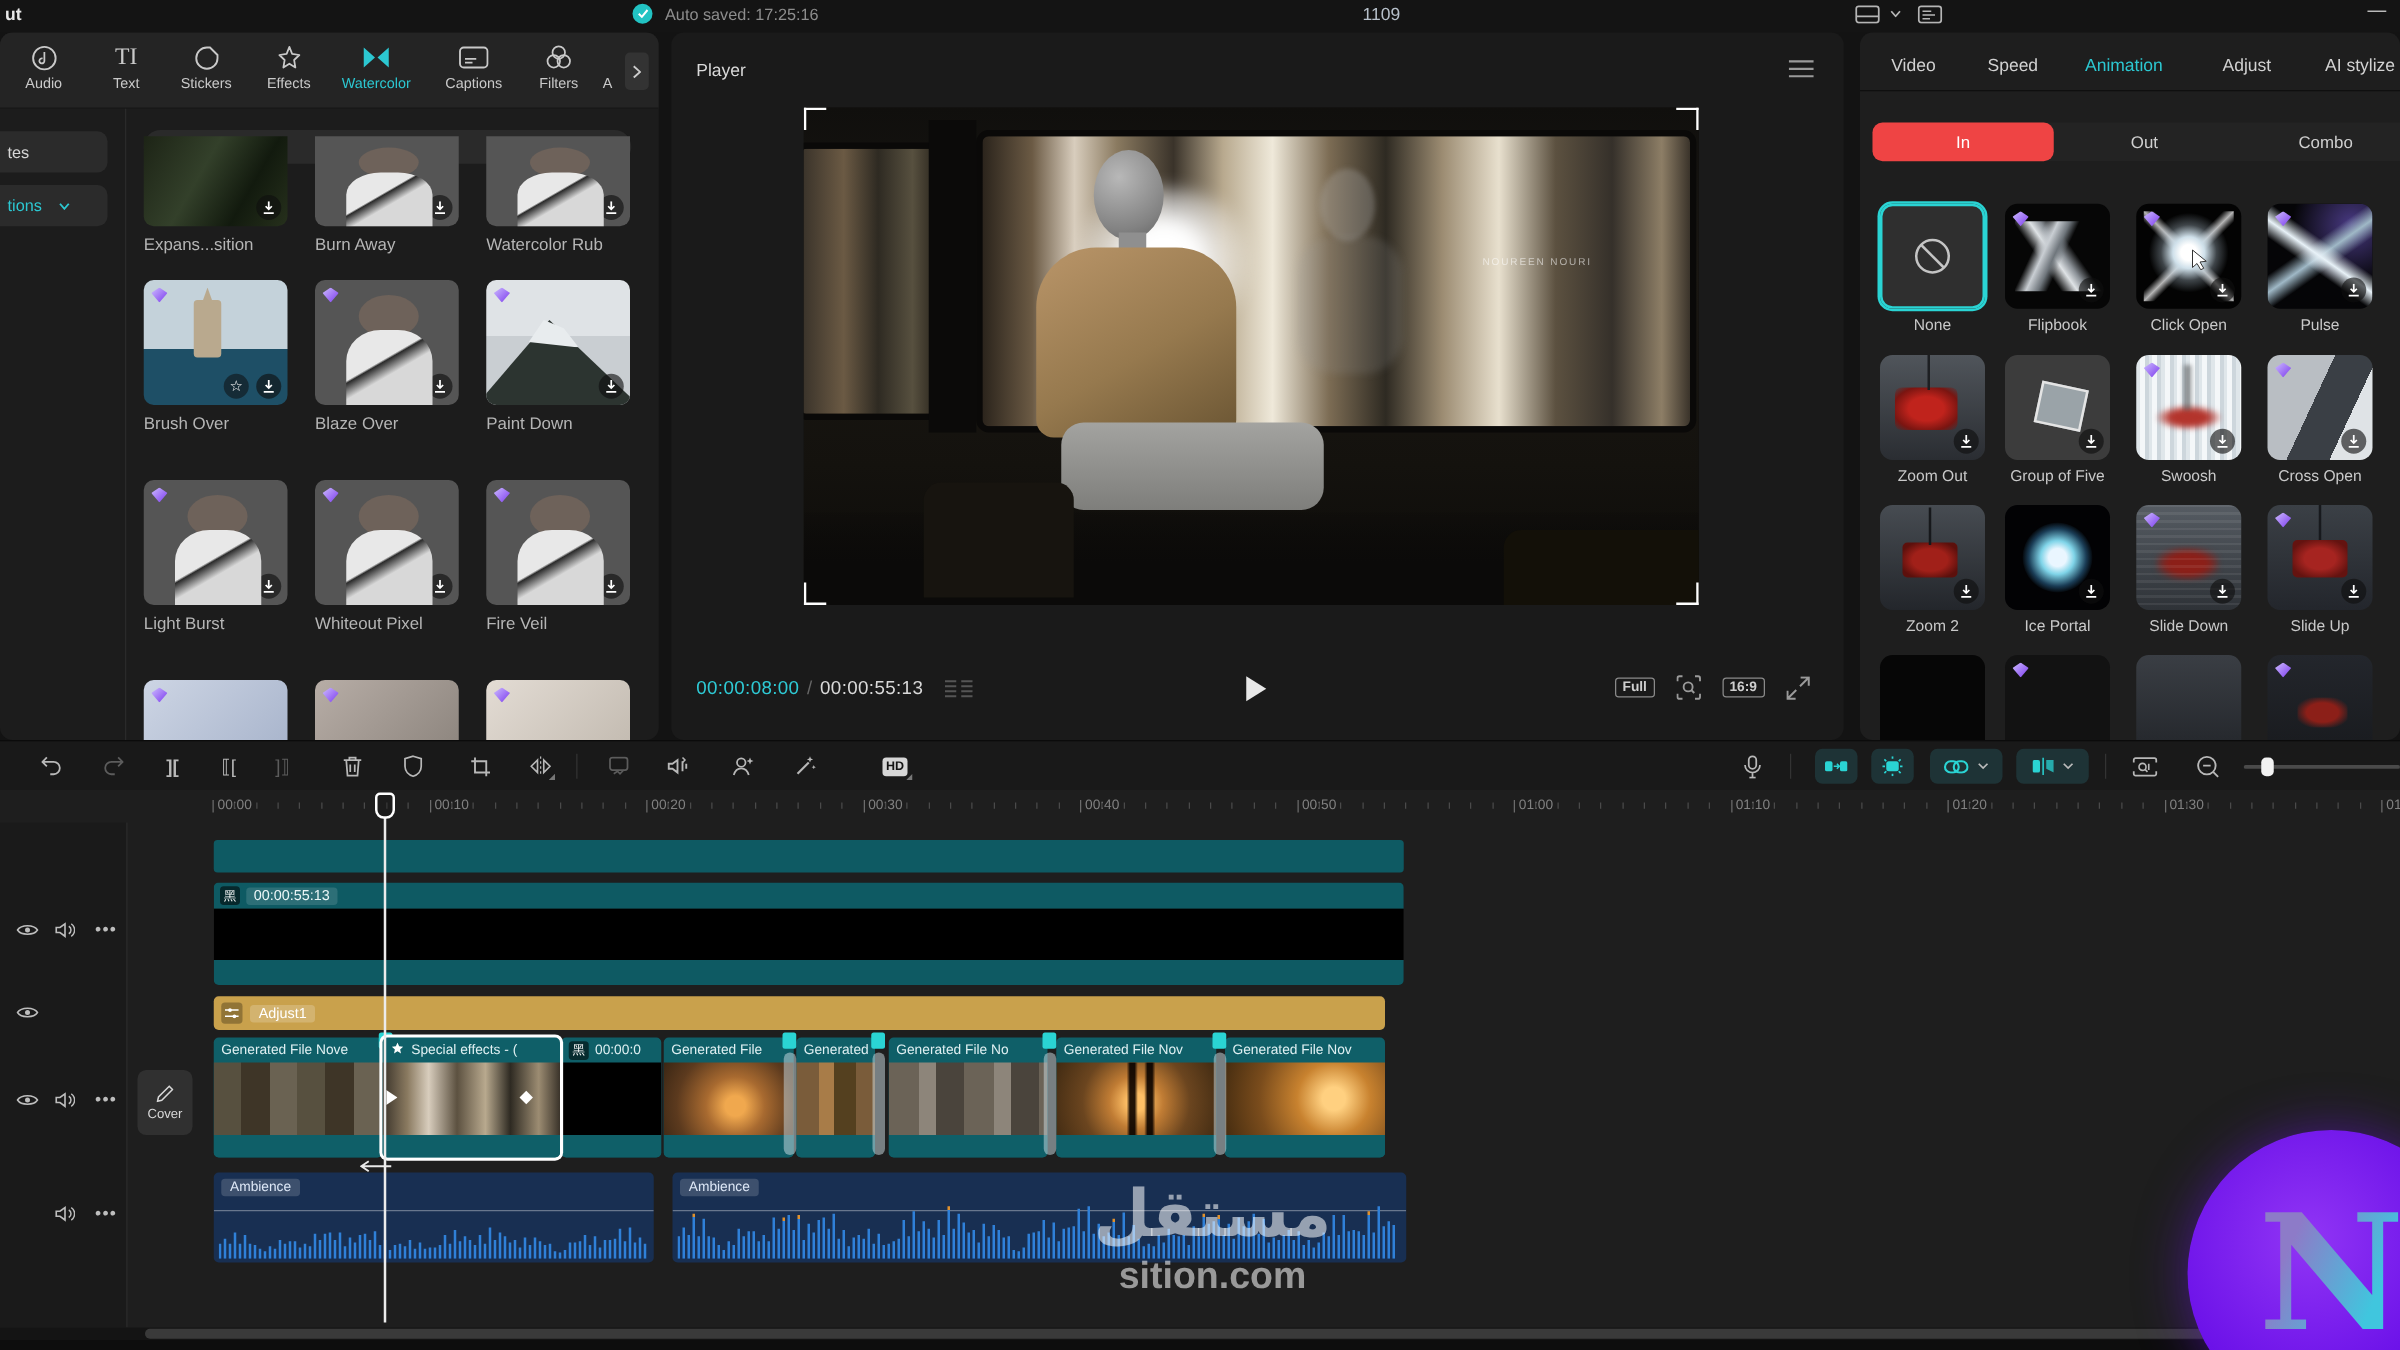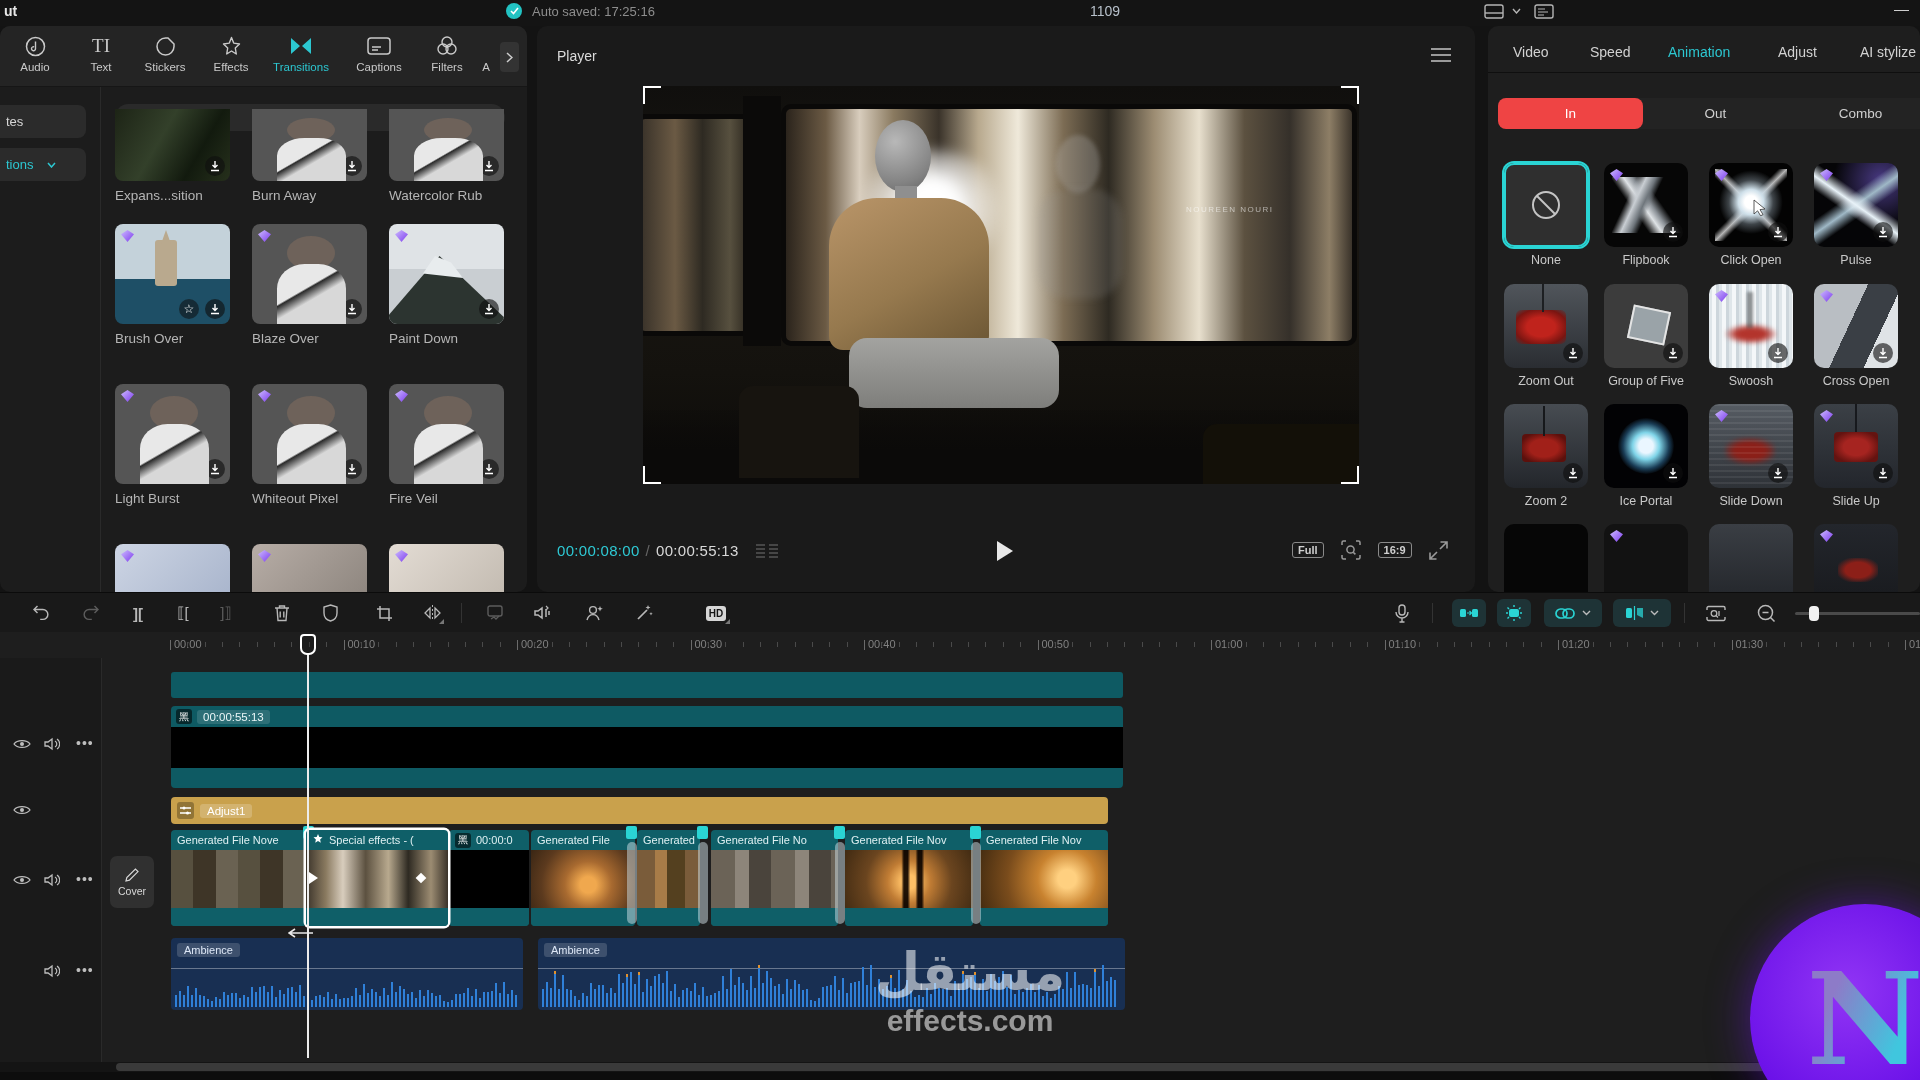--- a/index.html
+++ b/index.html
@@ -179,21 +179,21 @@
           </svg>
         </div>
       <div class="lb">Effects</div>
     </div>
     <div class="rtab active" style="left:270px;">
       <div class="ic">
           <svg width="24" height="20" viewBox="0 0 24 20">
             <path d="M2 2l9 8-9 8zM22 2l-9 8 9 8z" fill="currentColor"></path>
           </svg>
         </div>
-      <div class="lb">Transitions</div>
+      <div class="lb">Watercolor</div>
     </div>
     <div class="rtab" style="left:348px;">
       <div class="ic">
           <svg width="24" height="20" viewBox="0 0 24 20">
             <rect x="1" y="2" width="22" height="16" rx="3" stroke="currentColor" fill="none" stroke-width="1.5"></rect>
             <path d="M5 11h9M5 14h6" stroke="currentColor" stroke-width="1.4"></path>
           </svg>
         </div>
       <div class="lb">Captions</div>
     </div>
@@ -1254,21 +1254,21 @@
         <i style="height: 30.0174px;"></i>
         <i style="height: 26.9034px;"></i>
       </div>
   </div>
 
   <div class="abs" style="left:307px;top:22px;width:1.5px;height:404px;background:#ececec;z-index:20;"></div>
   <div class="abs" style="left:300px;top:2px;width:12px;height:17px;border:2.5px solid #fff;border-radius:4px 4px 7px 7px;background:rgba(25,25,25,.35);z-index:21;"></div>
 
   <div id="wm">
     <div style="font-size:52px;font-family:'DejaVu Sans',sans-serif;font-weight:bold;">مستقل</div>
-    <div style="font-size:30px;margin-top:2px;font-weight:bold;">effects.com</div>
+    <div style="font-size:30px;margin-top:2px;font-weight:bold;">sition.com</div>
   </div>
 
   <div id="nlogo">
       <span>N</span>
     </div>
 
   <div class="abs" style="left:0;top:430px;width:1920px;height:10px;background:#141414;">
     <div class="abs" style="left:116px;top:1px;width:1804px;height:8px;background:#3a3a3a;border-radius:4px;"></div>
   </div>
   <div class="abs" style="left:0;top:440px;width:1920px;height:8px;background:#0d0d0d;"></div>

